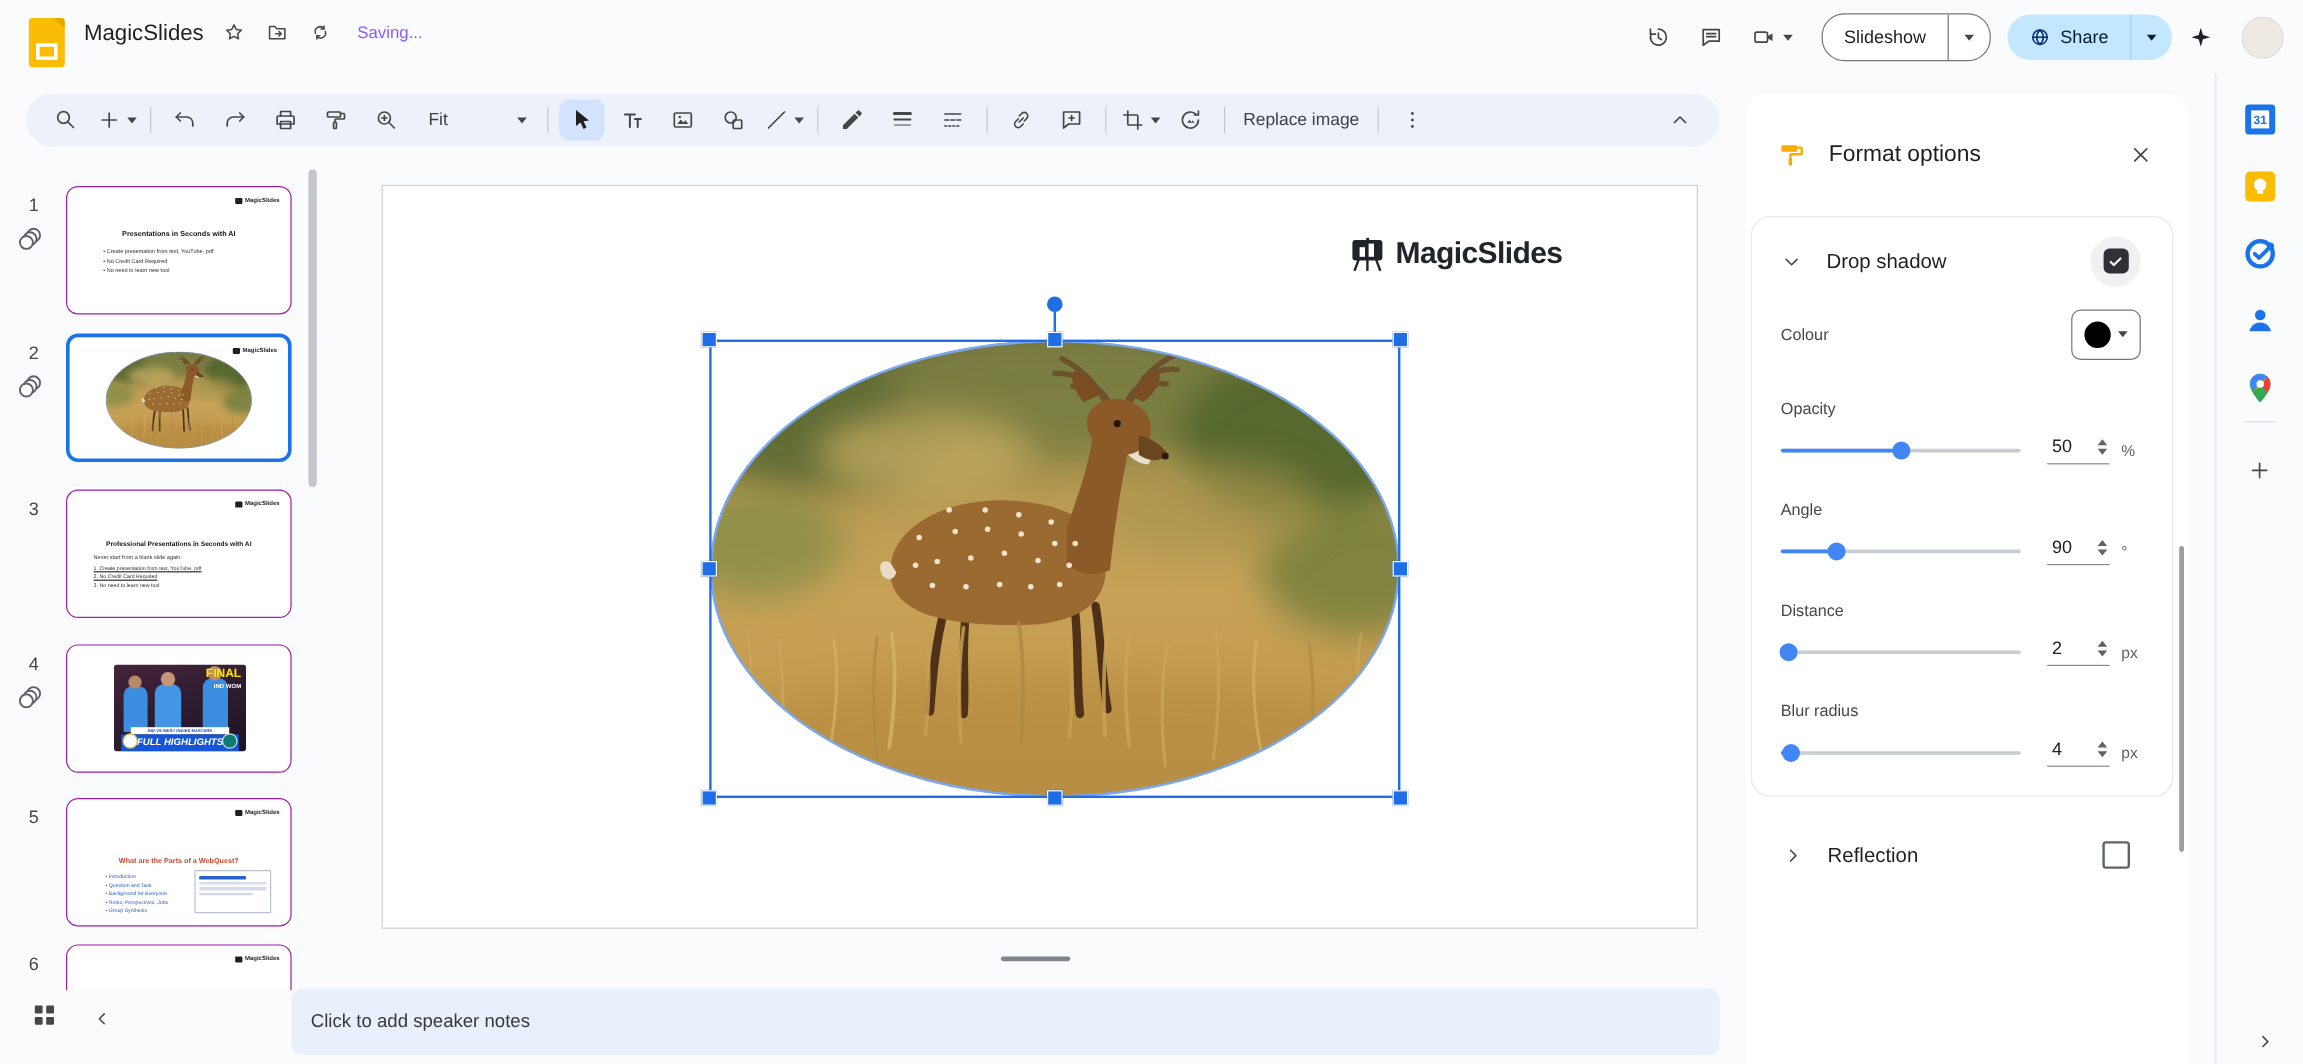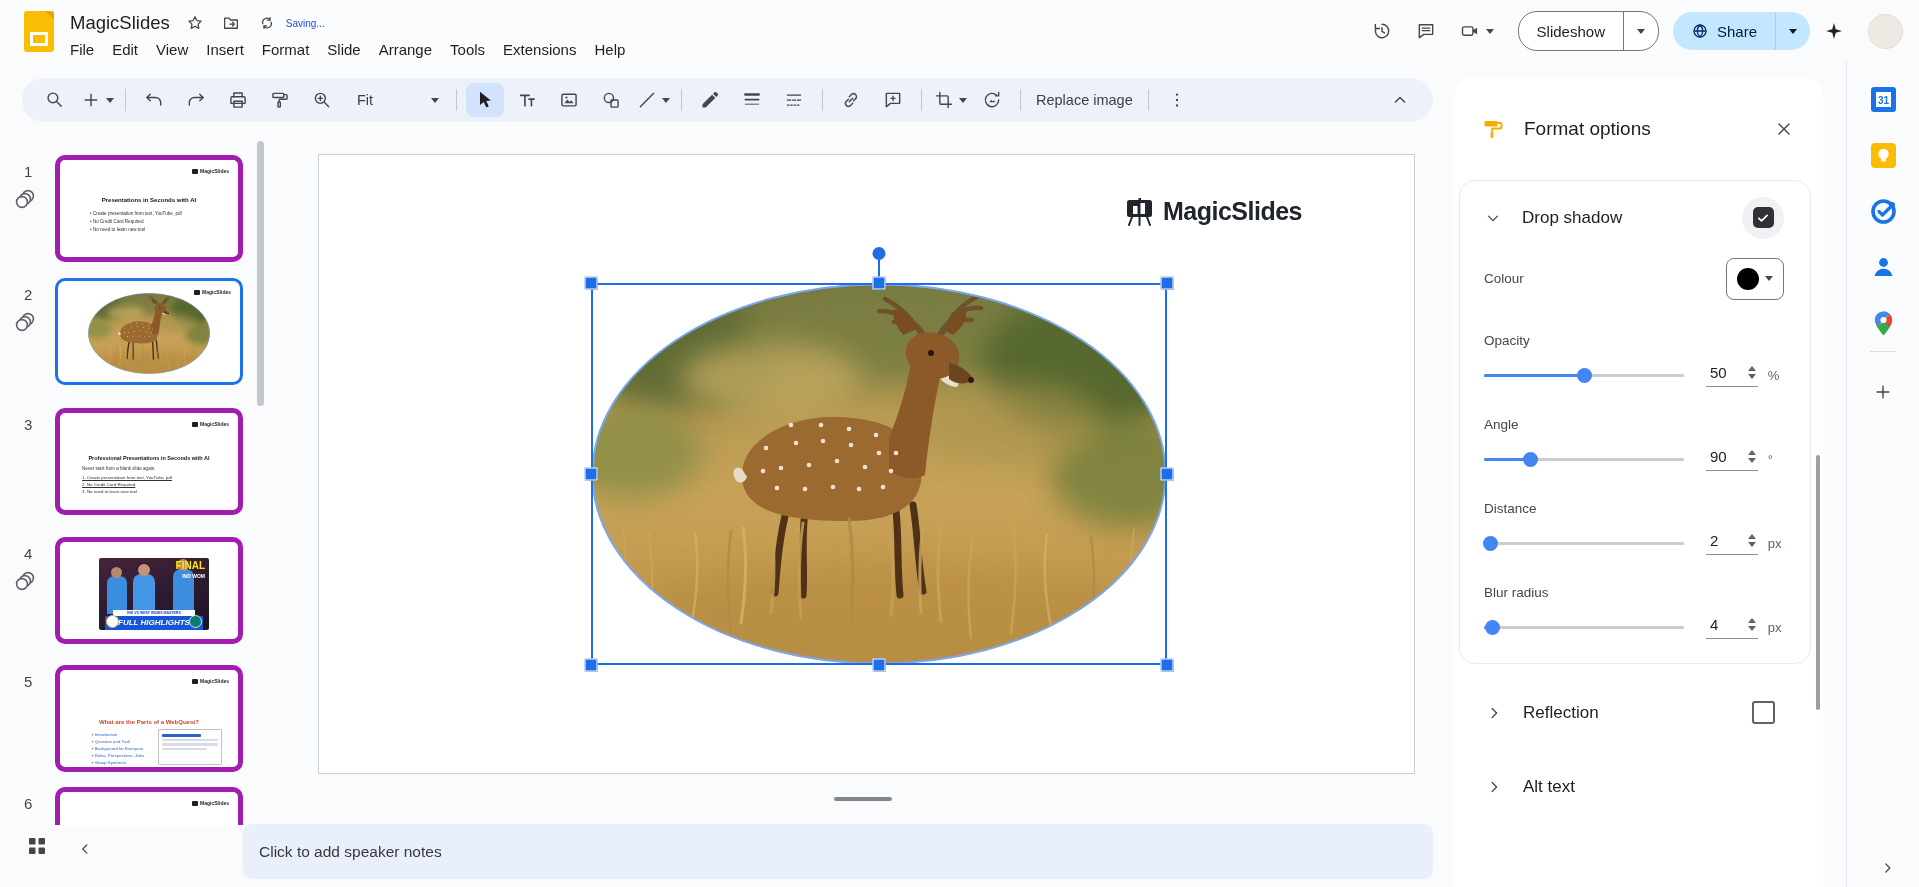--- a/index.html
+++ b/index.html
@@ -17,21 +17,21 @@
   .header{position:absolute;left:0;top:0;width:100%;height:62px;display:flex;align-items:center;justify-content:space-between}
   .h-left{display:flex;align-items:flex-start;padding-left:24px}
   .slides-logo{width:30px;height:41px;background:#fbbc04;border-radius:3px;position:relative;margin-top:9px;flex:none}
   .slides-logo::before{content:'';position:absolute;right:0;top:0;width:0;height:0;border-top:9px solid #e8a600;border-left:9px solid transparent;border-radius:0 3px 0 0}
   .slides-logo::after{content:'';position:absolute;left:6px;top:21px;width:12px;height:8px;border:3px solid #fff;border-radius:1px}
   .h-text{margin-left:16px}
   .title-row{display:flex;align-items:center;height:30px;margin-top:6px}
   .doc-title{font-size:18.5px;color:#1f1f1f}
   .title-row .tb-ic{margin-left:14px}
   .tb-ic{width:22px;height:22px;display:flex;align-items:center;justify-content:center}
-  .saving{font-size:10px;color:#1d4ed8;margin-left:8px}
+  .saving{font-size:14px;color:#8b5cf6;margin-left:20px}
   .menu-row{display:flex;margin-left:-9px;margin-top:1px}
   .menu-item{font-size:15px;color:#1f1f1f;padding:2px 9px;border-radius:6px;cursor:default}
   .h-right{display:flex;align-items:center;padding-right:16px;gap:4px}
   .icon-btn{width:40px;height:40px;border-radius:50%;display:flex;align-items:center;justify-content:center}
   .cam-btn{display:flex;align-items:center;gap:6px;padding:0 10px;height:40px}
   .btn-split{display:flex;align-items:stretch;height:38px;border-radius:19px;overflow:hidden;margin-left:10px}
   .btn-outline{border:1px solid #747775;background:#fff;color:#1f1f1f}
   .btn-outline .sep{width:1px;background:#747775}
   .btn-fill{background:#c2e7ff;color:#001d35}
   .btn-fill .sep{width:1px;background:#a8cfec}
@@ -45,21 +45,21 @@
   .tb-btn.sel{background:#d3e3fd}
   .tb-div{width:1px;height:22px;background:#c4c7c5;margin:0 7px}
   .tb-label{font-size:14.5px;color:#3c4043;padding:0 4px}
   .fit-ctl{display:flex;align-items:center;justify-content:space-between;width:86px;padding:0 8px;height:34px}
   .tb-collapse{margin-left:auto}
   
   .filmstrip{position:absolute;left:0;top:125px;width:270px;height:700px;overflow:hidden}
   .film-row{position:absolute;left:0;width:270px}
   .thumb-num{position:absolute;left:24px;top:8px;font-size:15px;color:#444746}
   .trans-badge{position:absolute;left:13px;top:32px}
-  .thumb{position:absolute;left:55px;top:0;width:188px;height:107px;background:#fff;border:5px solid #a21caf;border-radius:10px;box-sizing:border-box;overflow:hidden}
+  .thumb{position:absolute;left:55px;top:0;width:188px;height:107px;background:#fff;border:1px solid #a21caf;border-radius:10px;box-sizing:border-box;overflow:hidden}
   .thumb.sel{border:3px solid #1a73e8}
   .mini-logo{position:absolute;right:9px;top:8px;display:flex;align-items:center;gap:2px;font-size:5px;font-weight:bold;color:#1c2026}
   .mini-box{width:6px;height:5px;background:#1c2026;border-radius:1px;display:inline-block}
   .t-title{position:absolute;left:0;right:0;text-align:center;font-weight:bold;color:#141414}
   .t1-title{top:37px;font-size:6px}
   .t1-bullets{position:absolute;left:30px;top:50px;font-size:4.6px;color:#303030;line-height:1.7}
   .t1-bullets div::before{content:"•  "}
   .t3-title{top:42px;font-size:5.5px}
   .t3-sub{position:absolute;left:22px;top:53px;font-size:4.6px;color:#333}
   .t3-items{position:absolute;left:22px;top:61px;font-size:4.4px;color:#303030;line-height:1.6}
@@ -246,32 +246,20 @@
             </svg>
         </span>
         <span class="tb-ic">
           <svg class="ic sm" viewBox="0 0 24 24">
               <path d="M6.5 13a5.5 5.5 0 0 1 9.5-5.2M17.5 11a5.5 5.5 0 0 1-9.5 5.2"></path>
               <path d="M16 4.8v3.4h-3.4M8 19.2v-3.4h3.4"></path>
             </svg>
         </span>
         <span class="saving">Saving...</span>
       </div>
-      <nav class="menu-row">
-        <span class="menu-item">File</span>
-        <span class="menu-item">Edit</span>
-        <span class="menu-item">View</span>
-        <span class="menu-item">Insert</span>
-        <span class="menu-item">Format</span>
-        <span class="menu-item">Slide</span>
-        <span class="menu-item">Arrange</span>
-        <span class="menu-item">Tools</span>
-        <span class="menu-item">Extensions</span>
-        <span class="menu-item">Help</span>
-      </nav>
     </div>
   </div>
   <div class="h-right">
     <span class="icon-btn">
       <svg class="ic" viewBox="0 0 24 24">
           <path d="M12 4a8 8 0 1 1-7.4 5"></path>
           <path d="M4 4v5h5"></path>
           <path d="M12 8v4.5l3 1.8"></path>
         </svg>
     </span>
@@ -761,26 +749,20 @@
   </section>
 
   <div class="plain-row">
     <svg class="ic sm" viewBox="0 0 24 24">
         <path d="M9.5 6l6 6-6 6"></path>
       </svg>
     <span class="sec-label">Reflection</span>
     <span class="chk-un"></span>
   </div>
 
-  <div class="plain-row">
-    <svg class="ic sm" viewBox="0 0 24 24">
-        <path d="M9.5 6l6 6-6 6"></path>
-      </svg>
-    <span class="sec-label">Alt text</span>
-  </div>
 
   <div class="panel-scroll"></div>
 </aside>
 
 <div class="strip-div"></div>
 <div class="appstrip">
   <span class="app-ic">
     <svg width="27" height="27" viewBox="0 0 27 27">
         <rect x="1" y="1" width="25" height="25" rx="3" fill="#1a73e8"></rect>
         <rect x="6" y="6" width="15" height="15" fill="#fff"></rect>

